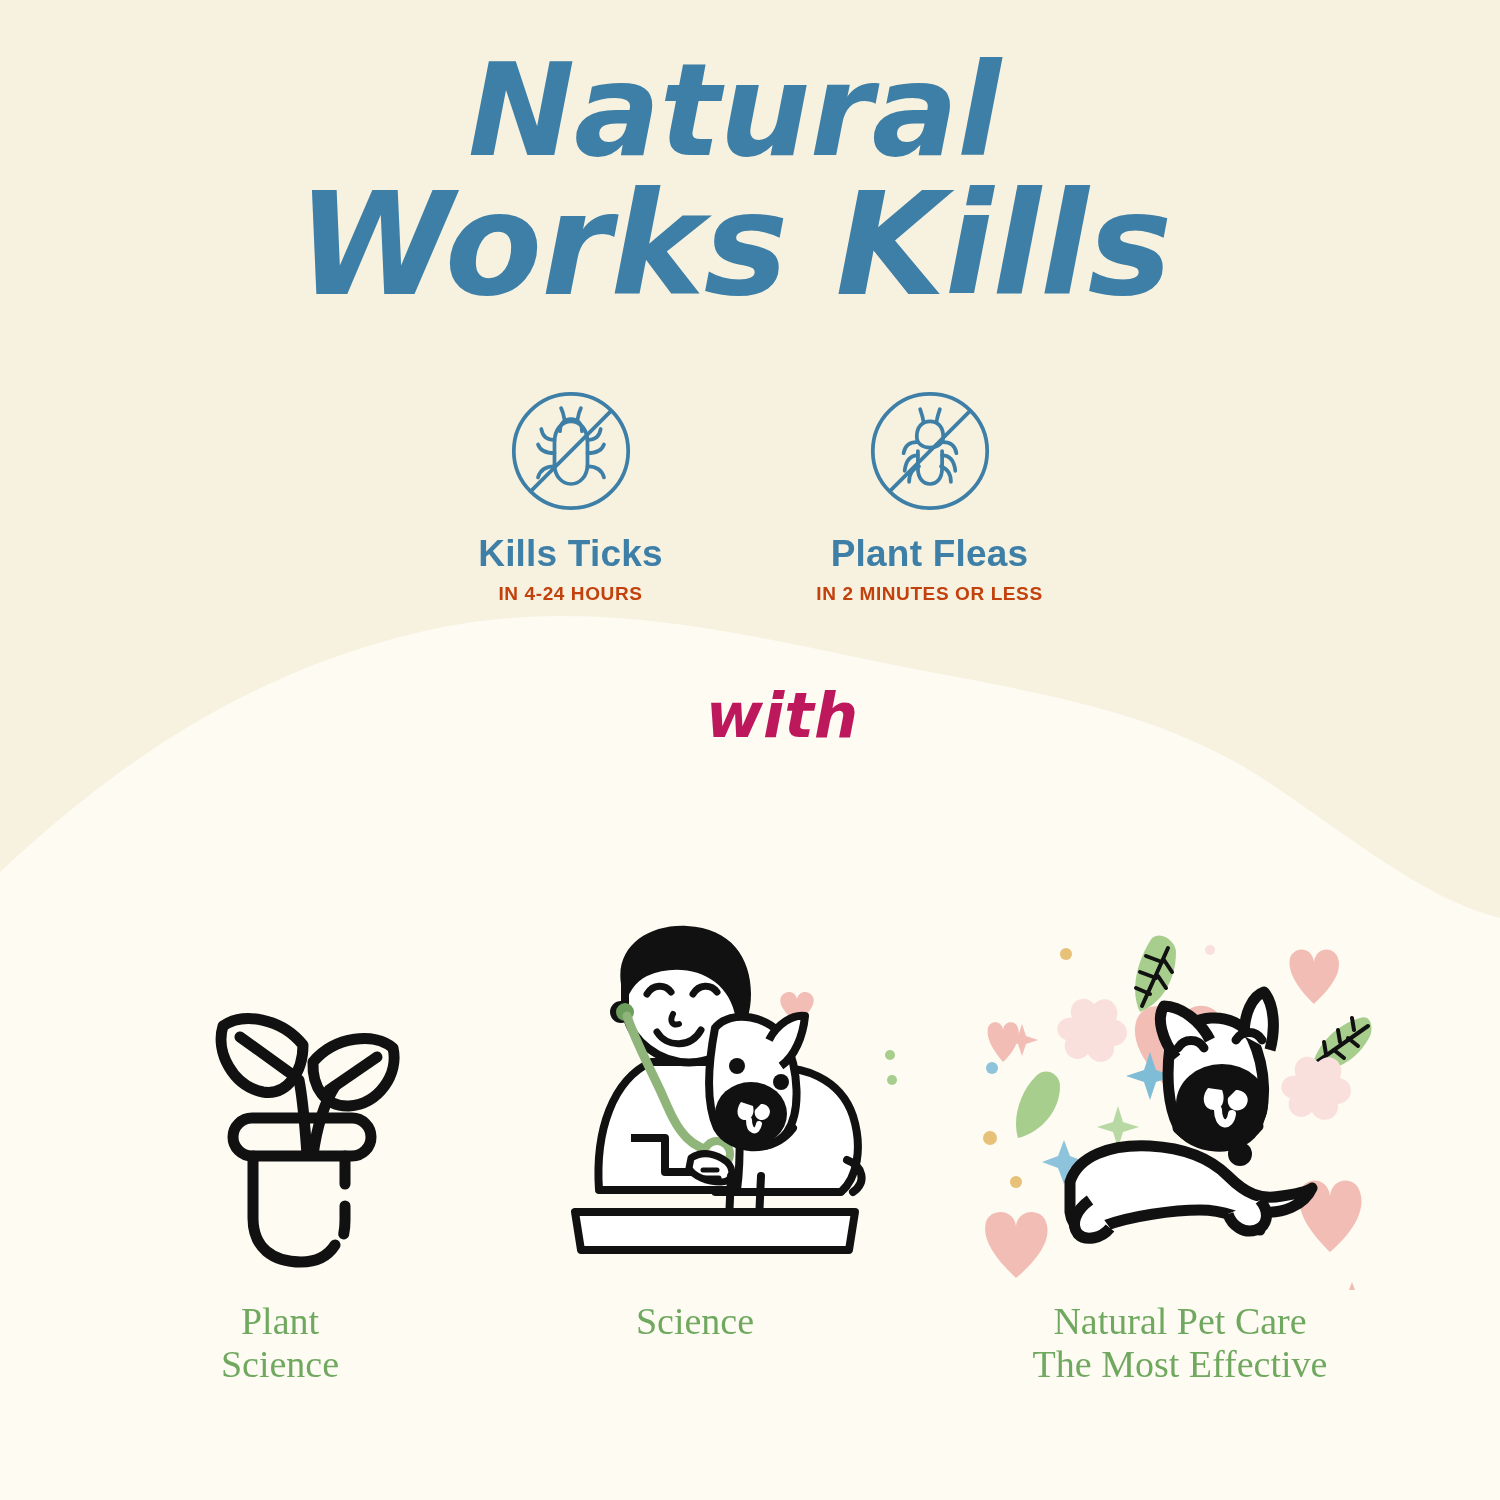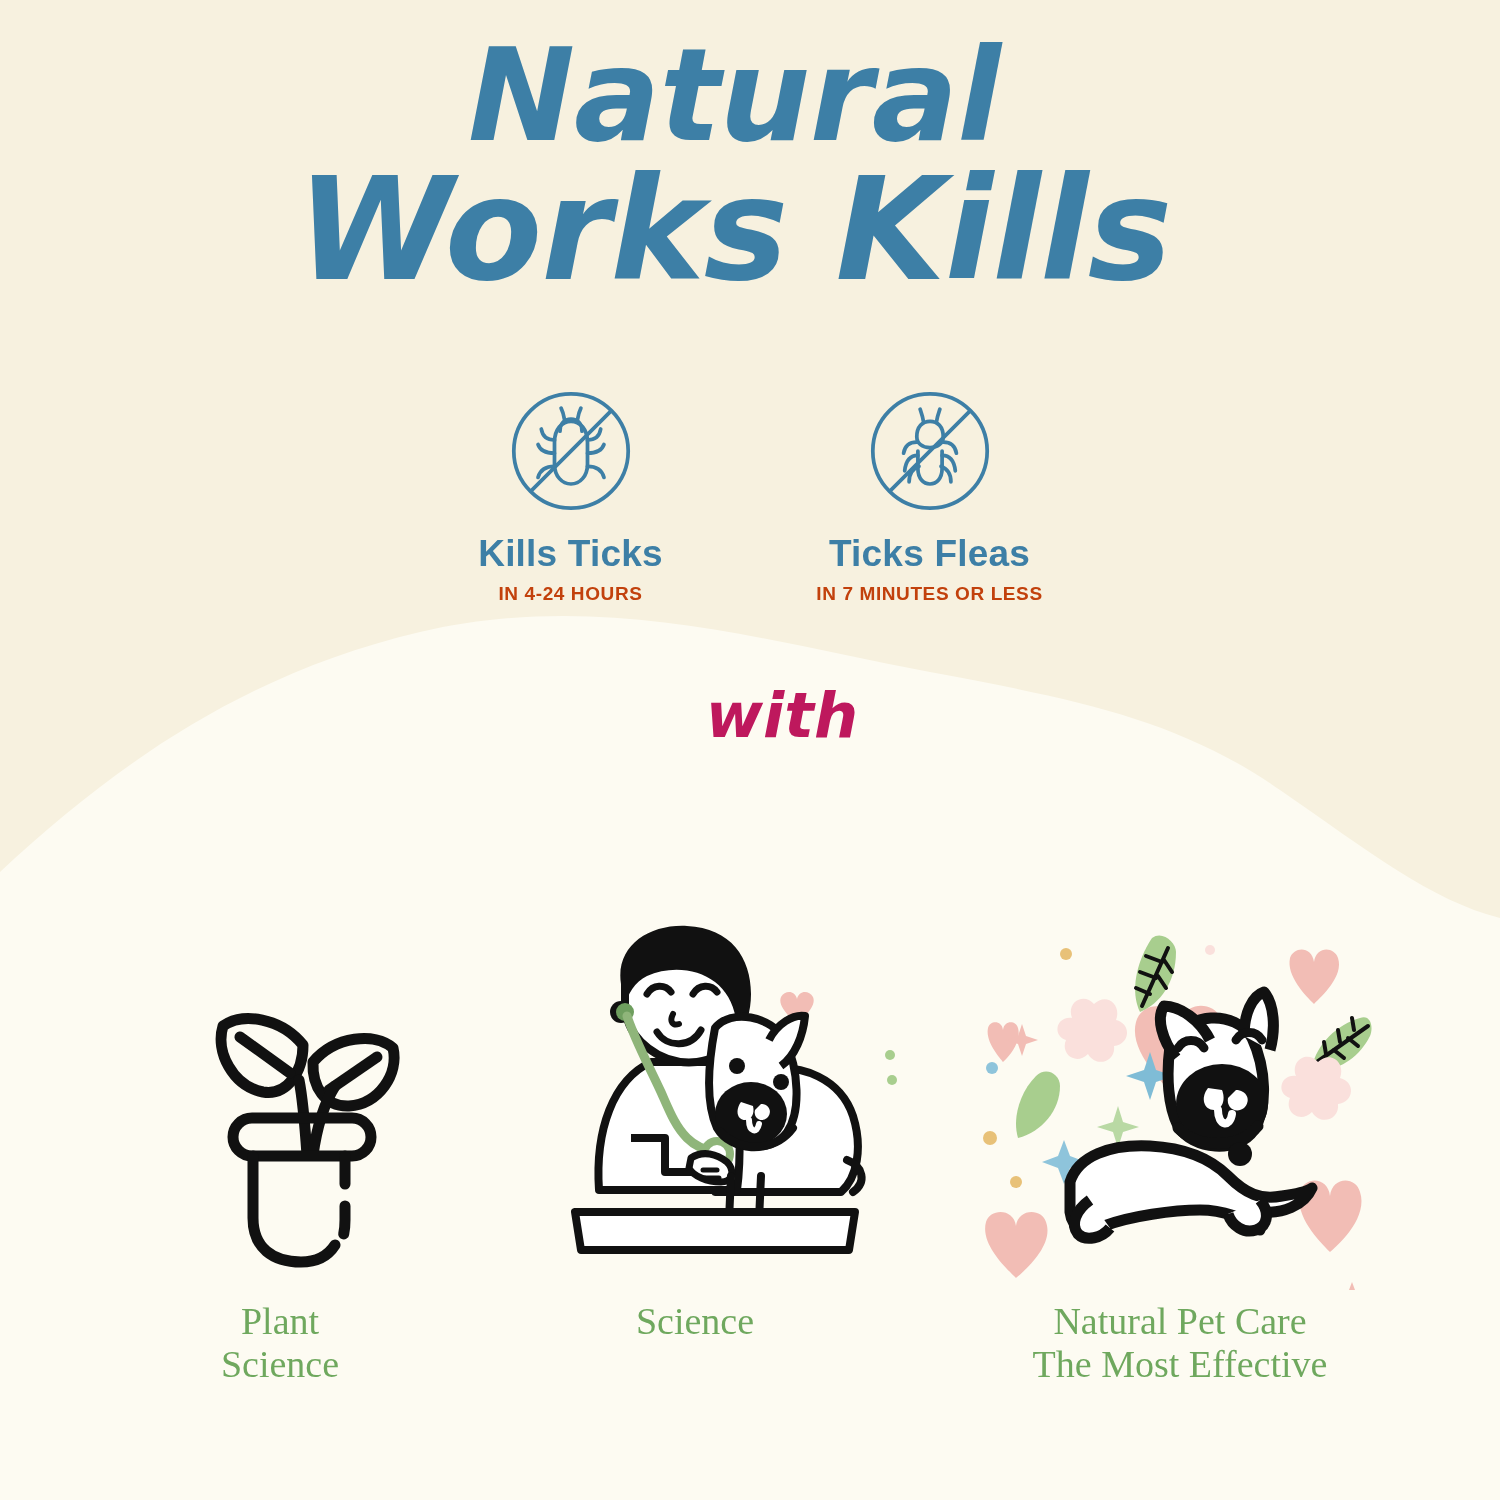--- a/index.html
+++ b/index.html
@@ -10,21 +10,21 @@
     overflow:hidden;
     position:relative;
   }
   #stage{position:absolute;inset:0;width:1500px;height:1500px;}
 
   
   .blob-svg{position:absolute;left:0;top:0;width:1500px;height:1500px;}
 
   
   .headline{
-    position:absolute;left:0;top:31px;width:1468px;
+    position:absolute;left:0;top:46px;width:1468px;
     text-align:center;
     color:#3D7FA6;
     font-family:"DejaVu Sans", sans-serif;
     font-weight:bold;font-style:italic;
     line-height:1.02;
     letter-spacing:-1px;
   }
   .headline .l1{display:block;font-size:128px;}
   .headline .l2{display:block;font-size:142px;margin-top:-4px;}
 
@@ -134,22 +134,22 @@
 
           <path d="M48,52 C41,52 37,56 36,62"></path>
           <path d="M49,64 C42,64 38,69 37,78"></path>
           <path d="M50,74 C44,76 41,81 41,88"></path>
 
           <path d="M72,52 C79,52 83,56 84,62"></path>
           <path d="M71,64 C78,64 82,69 83,78"></path>
           <path d="M70,74 C76,76 79,81 79,88"></path>
         </g>
       </svg>
-      <div class="claim-title">Ticks Fleas</div>
-      <div class="claim-sub">IN 7 MINUTES OR LESS</div>
+      <div class="claim-title">Plant Fleas</div>
+      <div class="claim-sub">IN 2 MINUTES OR LESS</div>
     </div>
 
   </div>
 
   <div class="subhead">
     <span class="s1">with</span>
   </div>
 
   <div class="formula">
 

